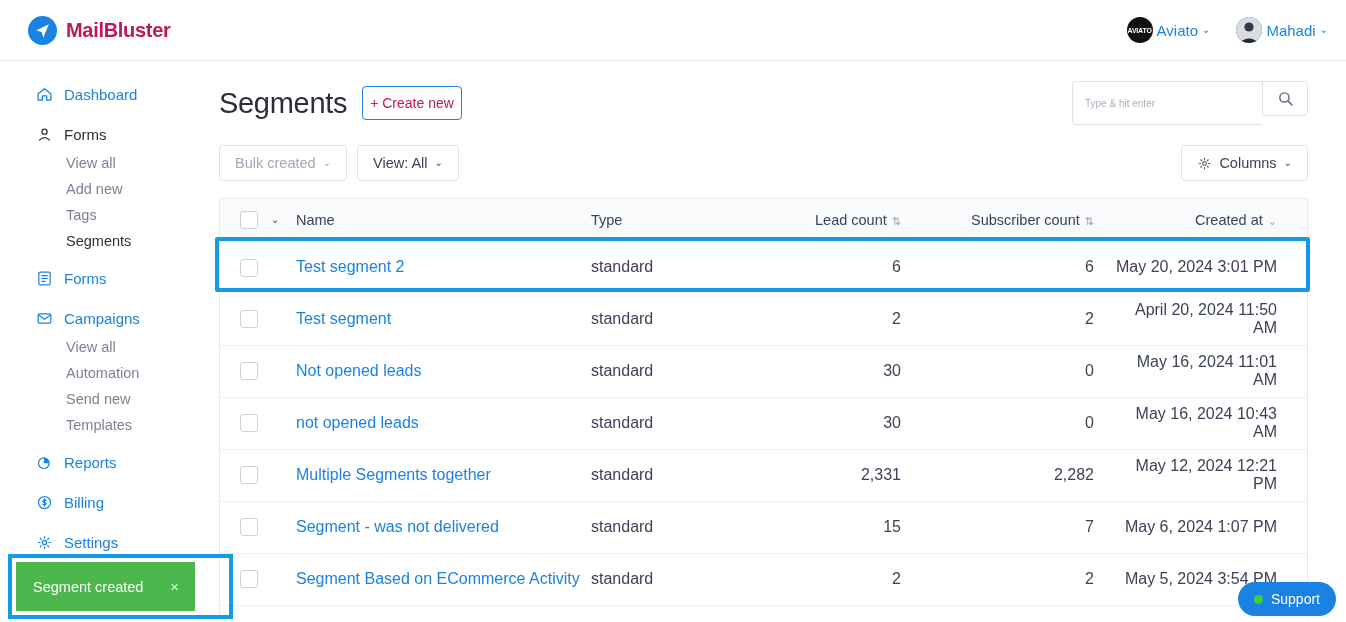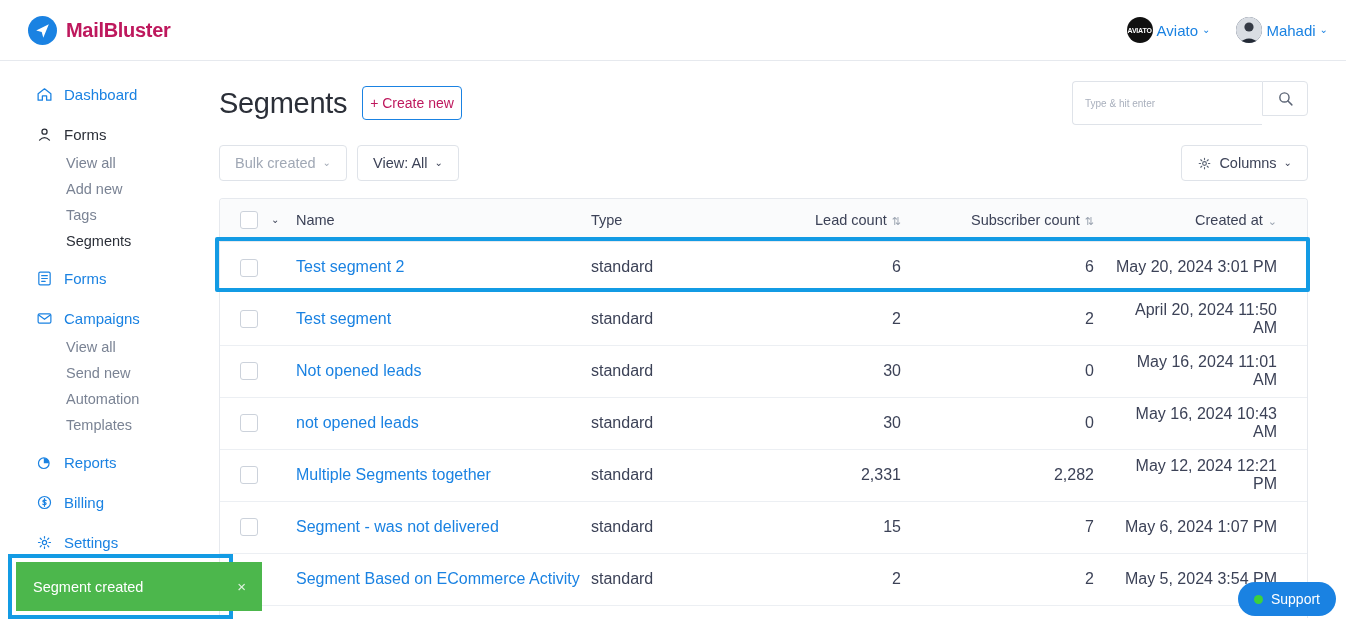--- a/index.html
+++ b/index.html
@@ -133,21 +133,21 @@
     position: absolute; left: 215px; top: 237px; width: 1095px; height: 55px;
     border: 4px solid #139be4; border-radius: 2px; pointer-events: none; z-index: 5;
   }
 
   
   .toast-hl {
     position: absolute; left: 8px; top: 554px; width: 225px; height: 65px;
     border: 4px solid #139be4; z-index: 30;
   }
   .toast {
-    position: absolute; left: 16px; top: 562px; width: 246px; height: 49px;
+    position: absolute; left: 16px; top: 562px; width: 179px; height: 49px;
     background: #4cb74c; color: #fff; display: flex; align-items: center;
     justify-content: space-between; padding: 0 16px 0 17px; z-index: 31;
     font-size: 14.5px;
   }
   .toast-x { font-size: 15px; color: #e2f3e2; cursor: pointer; line-height: 1; }
 
   
   .support {
     position: absolute; right: 10px; bottom: 6px; background: #1a82e2;
     color: #fff; border-radius: 19px; height: 34px; padding: 0 16px;
@@ -226,22 +226,22 @@
   <div class="nav-gap"></div>
 
   <div class="nav-item">
     <svg class="nav-ico" viewBox="0 0 24 24" fill="none" stroke="#1a82e2" stroke-width="1.7">
       <rect x="3" y="5.5" width="18" height="13" rx="2"></rect>
       <path d="M3.8 7 L12 13 L20.2 7" stroke-linecap="round"></path>
     </svg>
     <span class="lbl">Campaigns</span>
   </div>
   <div class="sub-item">View all</div>
+  <div class="sub-item">Automation</div>
   <div class="sub-item">Send new</div>
-  <div class="sub-item">Automation</div>
   <div class="sub-item">Templates</div>
 
   <div class="nav-gap"></div>
 
   <div class="nav-item">
     <svg class="nav-ico" viewBox="0 0 24 24" fill="none" stroke="#1a82e2" stroke-width="1.7">
       <circle cx="11" cy="13" r="7.5"></circle>
       <path d="M11 13 V5.5 A7.5 7.5 0 0 1 18.5 13 Z" fill="#1a82e2" stroke="none"></path>
     </svg>
     <span class="lbl">Reports</span>

